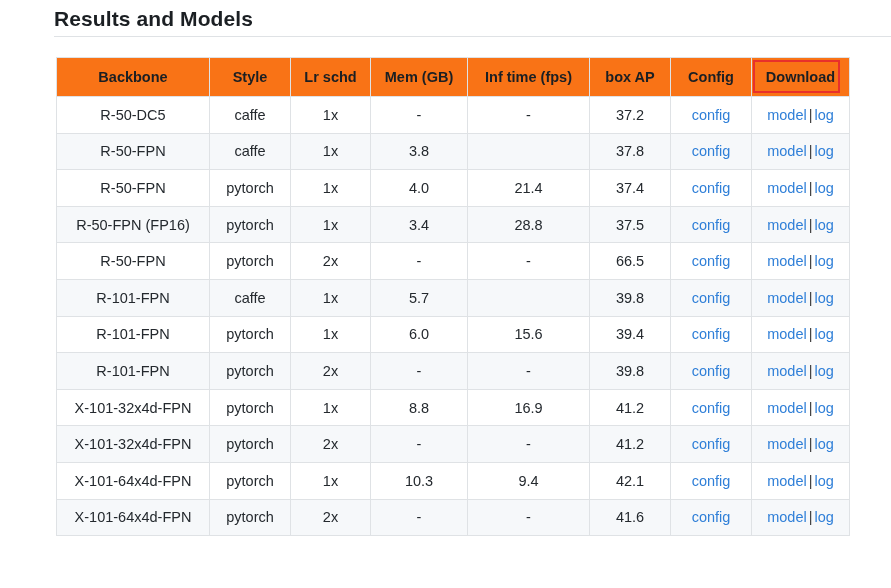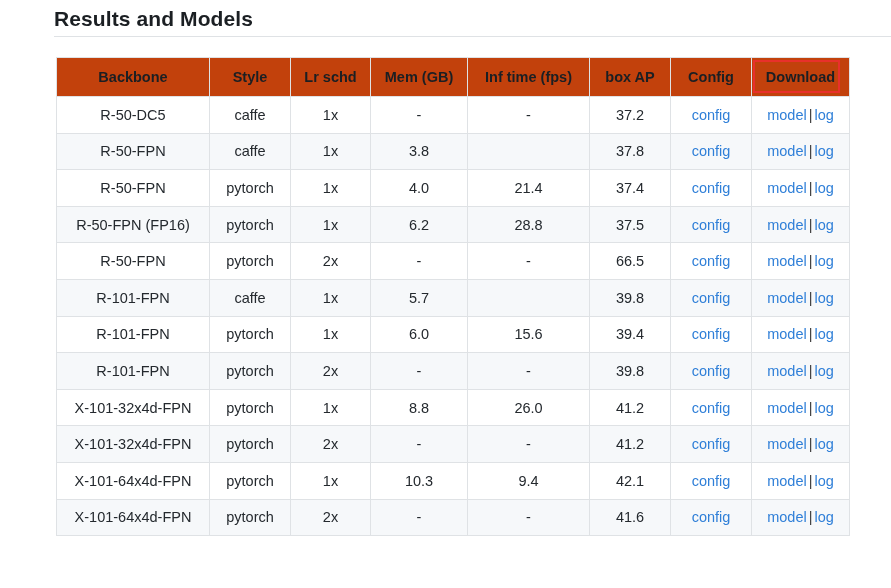--- a/index.html
+++ b/index.html
@@ -58,21 +58,21 @@
     text-align: center;
     vertical-align: middle;
     height: 36.6px;
     padding: 0 6px;
     box-sizing: border-box;
     white-space: nowrap;
     overflow: hidden;
   }
   table.results th {
     font-weight: bold;
-    background: #c2410c;
+    background: #f97316;
     color: #1b1f23;
     height: 39px;
   }
   table.results tbody tr:nth-child(even) td {
     background: #f6f8fa;
   }
   table.results tbody tr:nth-child(odd) td {
     background: #ffffff;
   }
   
@@ -167,21 +167,21 @@
             <td>4.0</td>
             <td>21.4</td>
             <td>37.4</td>
             <td><a class="link">config</a></td>
             <td><a class="link">model</a><span class="sep">|</span><a class="link">log</a></td>
           </tr>
           <tr>
             <td>R-50-FPN (FP16)</td>
             <td>pytorch</td>
             <td>1x</td>
-            <td>6.2</td>
+            <td>3.4</td>
             <td>28.8</td>
             <td>37.5</td>
             <td><a class="link">config</a></td>
             <td><a class="link">model</a><span class="sep">|</span><a class="link">log</a></td>
           </tr>
           <tr>
             <td>R-50-FPN</td>
             <td>pytorch</td>
             <td>2x</td>
             <td>-</td>
@@ -218,21 +218,21 @@
             <td>-</td>
             <td>39.8</td>
             <td><a class="link">config</a></td>
             <td><a class="link">model</a><span class="sep">|</span><a class="link">log</a></td>
           </tr>
           <tr>
             <td>X-101-32x4d-FPN</td>
             <td>pytorch</td>
             <td>1x</td>
             <td>8.8</td>
-            <td>26.0</td>
+            <td>16.9</td>
             <td>41.2</td>
             <td><a class="link">config</a></td>
             <td><a class="link">model</a><span class="sep">|</span><a class="link">log</a></td>
           </tr>
           <tr>
             <td>X-101-32x4d-FPN</td>
             <td>pytorch</td>
             <td>2x</td>
             <td>-</td>
             <td>-</td>

